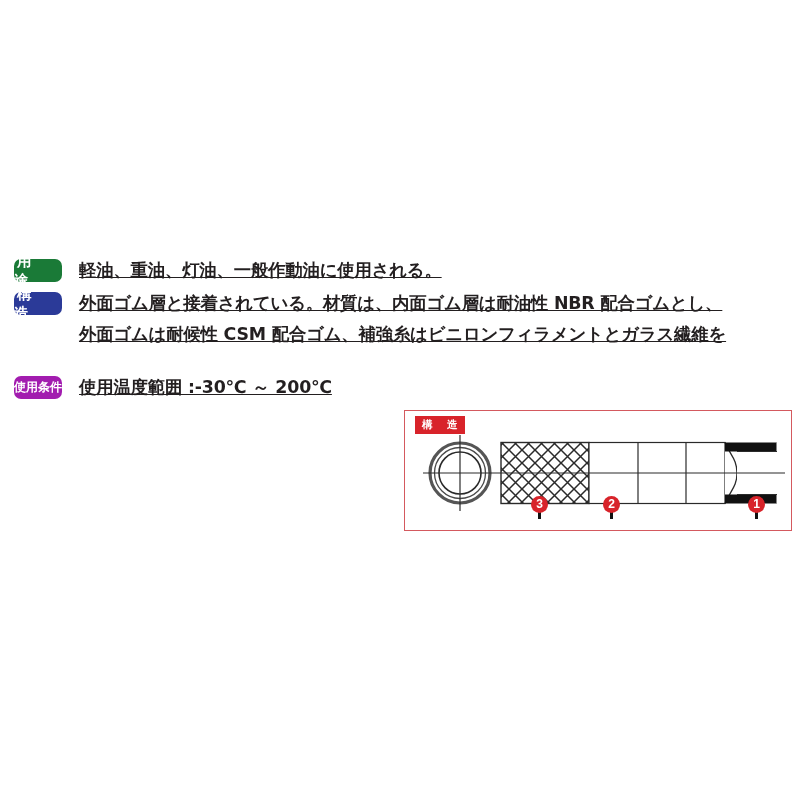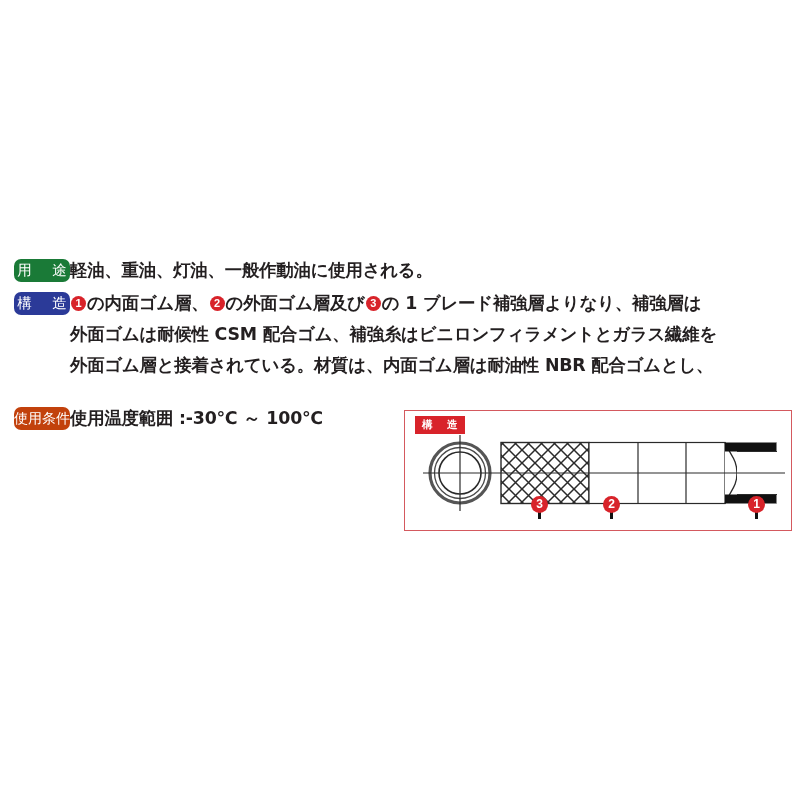--- a/index.html
+++ b/index.html
@@ -25,48 +25,49 @@
   }
 
   .spec-row {
     display: flex;
     align-items: flex-start;
     margin-bottom: 2px;
   }
 
   .badge {
     flex: 0 0 auto;
-    width: 56px;
+    width: 48px;
     height: 23px;
     border-radius: 7px;
     color: #ffffff;
     font-size: 14.5px;
-    font-weight: normal;
+    font-weight: bold;
     letter-spacing: 3px;
     text-indent: 3px;
     display: flex;
     align-items: center;
     justify-content: center;
     margin-left: 14px;
     margin-top: 4px;
     box-sizing: border-box;
     font-family: "DejaVu Sans", "Liberation Sans", sans-serif;
   }
   .badge.green  { background: #1a7a37; }
   .badge.blue   { background: #2b3a98; }
-  .badge.red    { background: #c2410c; letter-spacing: 0px; text-indent: 0; font-size: 14px;}
+  .badge.red    { background: #a21caf; letter-spacing: 0px; text-indent: 0; font-size: 12px;}
 
   .spec-body {
-    margin-left: 0;
+    margin-left: 17px;
     font-size: 17.4px;
     line-height: 31px;
     font-weight: bold;
     font-family: "DejaVu Sans", "Liberation Sans", sans-serif;
     color: #231f20;
     letter-spacing: -0.2px;
+    text-decoration: underline;
   }
   .spec-body .line { white-space: nowrap; }
 
   
   .num {
     display: inline-block;
     width: 15px;
     height: 15px;
     line-height: 15px;
     border-radius: 50%;
@@ -130,30 +131,29 @@
   <div class="spec-row">
     <div class="badge green">用　途</div>
     <div class="spec-body">
       <div class="line">軽油、重油、灯油、一般作動油に使用される。</div>
     </div>
   </div>
 
   <div class="spec-row">
     <div class="badge blue">構　造</div>
     <div class="spec-body">
-      <div class="line"><span class="num">1</span>の内面ゴム層、<span class="num">2</span>の外面ゴム層及び<span class="num">3</span>の 1 ブレード補強層よりなり、補強層は</div>
+      <div class="line">外面ゴム層と接着されている。材質は、内面ゴム層は耐油性 NBR 配合ゴムとし、</div>
       <div class="line">外面ゴムは耐候性 CSM 配合ゴム、補強糸はビニロンフィラメントとガラス繊維を</div>
-      <div class="line">外面ゴム層と接着されている。材質は、内面ゴム層は耐油性 NBR 配合ゴムとし、</div>
     </div>
   </div>
 
   <div class="spec-row" style="margin-top:22px;">
     <div class="badge red">使用条件</div>
     <div class="spec-body">
-      <div class="line">使用温度範囲 :-30℃ ～ 100℃</div>
+      <div class="line">使用温度範囲 :-30℃ ～ 200℃</div>
     </div>
   </div>
 
 </div>
 
 <div id="structure-figure">
 
   <div id="figure-caption">構　造</div>
 
   <svg id="figure-svg" width="385" height="118" viewBox="0 0 385 118">

